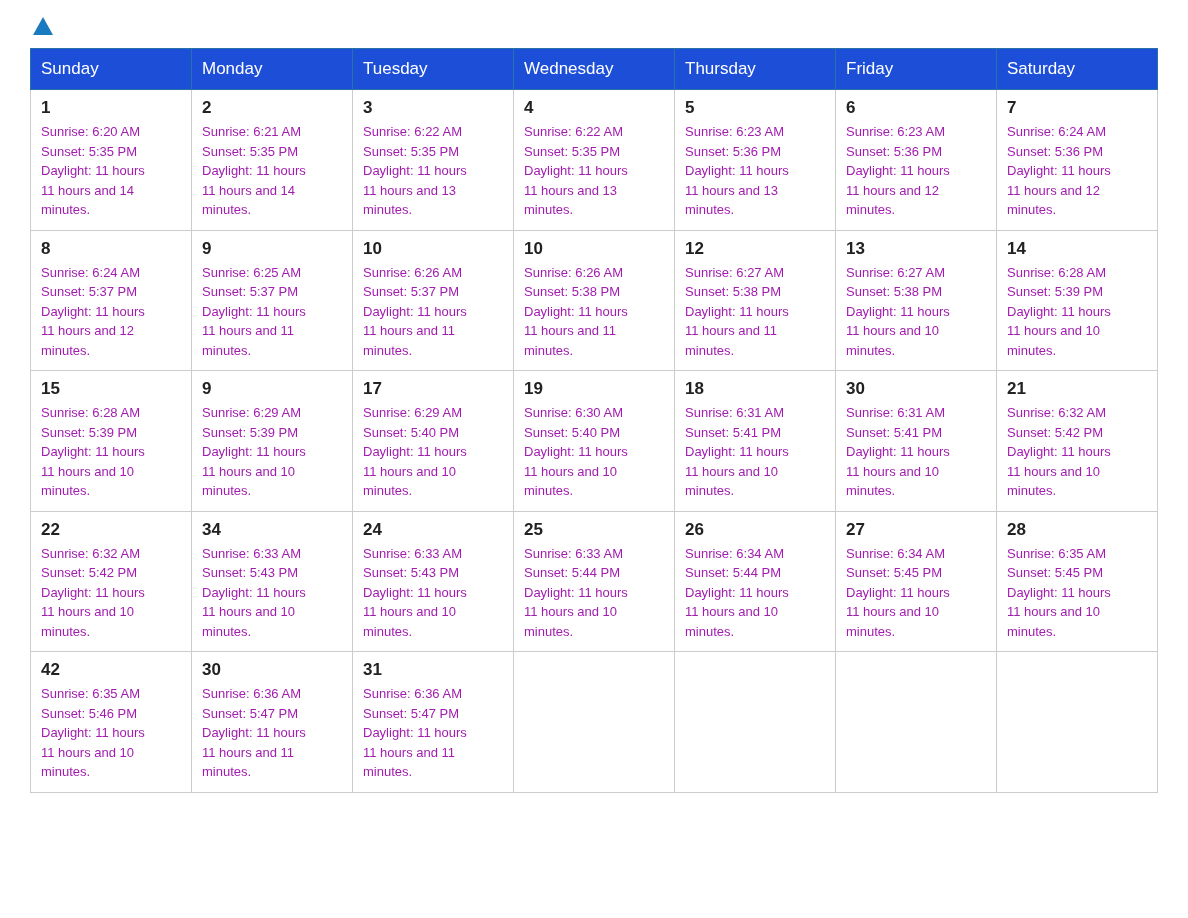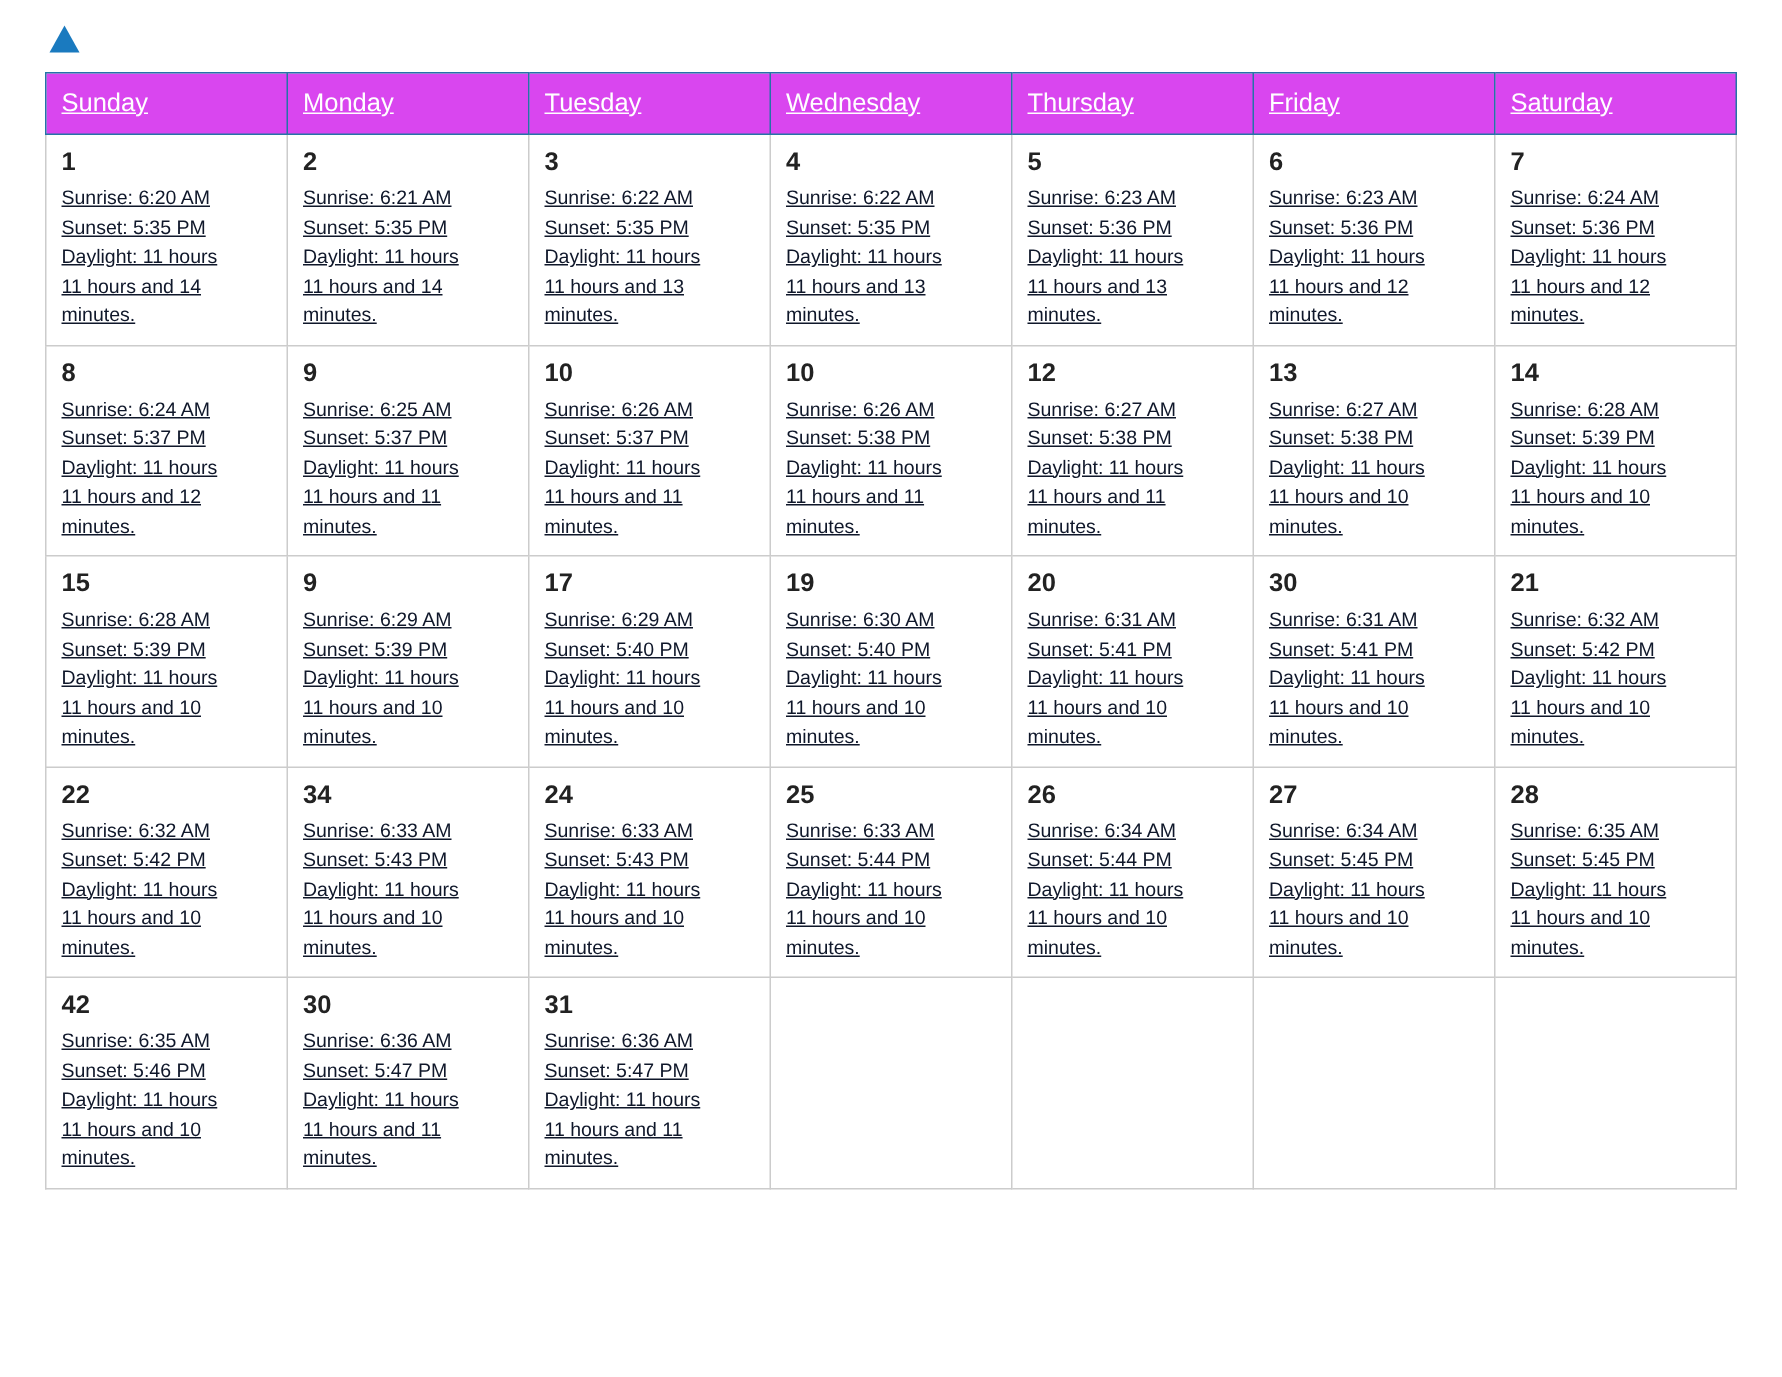--- a/index.html
+++ b/index.html
@@ -62,47 +62,45 @@
       font-size: 24px;
       color: #555;
       margin-top: 4px;
     }
     .calendar-table {
       width: 100%;
       border-collapse: collapse;
       margin-top: 10px;
     }
     .calendar-table thead tr th {
-      background-color: #d946ef;
+      background-color: #1d4ed8;
       color: #fff;
       padding: 10px 10px;
       text-align: left;
       font-size: 17px;
       font-weight: normal;
       border: 1px solid #2573a7;
-      text-decoration: underline;
     }
     .calendar-table tbody tr td {
       vertical-align: top;
       padding: 8px 10px 10px 10px;
       border: 1px solid #ccc;
       width: 14.28%;
       min-height: 100px;
     }
     .day-number {
       font-size: 17px;
       font-weight: bold;
       color: #222;
       margin-bottom: 4px;
     }
     .day-info {
       font-size: 13px;
-      color: #0f172a;
+      color: #a21caf;
       line-height: 1.5;
-      text-decoration: underline;
     }
     .empty-cell {
       background: #fff;
     }
     .week-row td {
       border-top: 2px solid #2980b9;
     }
   </style>
 </head>
 <body>
@@ -205,21 +203,21 @@
         </td>
         <td>
           <div class="day-number">17</div>
           <div class="day-info">Sunrise: 6:29 AM<br>Sunset: 5:40 PM<br>Daylight: 11 hours<br>11 hours and 10 minutes.</div>
         </td>
         <td>
           <div class="day-number">19</div>
           <div class="day-info">Sunrise: 6:30 AM<br>Sunset: 5:40 PM<br>Daylight: 11 hours<br>11 hours and 10 minutes.</div>
         </td>
         <td>
-          <div class="day-number">20</div>
+          <div class="day-number">18</div>
           <div class="day-info">Sunrise: 6:31 AM<br>Sunset: 5:41 PM<br>Daylight: 11 hours<br>11 hours and 10 minutes.</div>
         </td>
         <td>
           <div class="day-number">30</div>
           <div class="day-info">Sunrise: 6:31 AM<br>Sunset: 5:41 PM<br>Daylight: 11 hours<br>11 hours and 10 minutes.</div>
         </td>
         <td>
           <div class="day-number">21</div>
           <div class="day-info">Sunrise: 6:32 AM<br>Sunset: 5:42 PM<br>Daylight: 11 hours<br>11 hours and 10 minutes.</div>
         </td>

